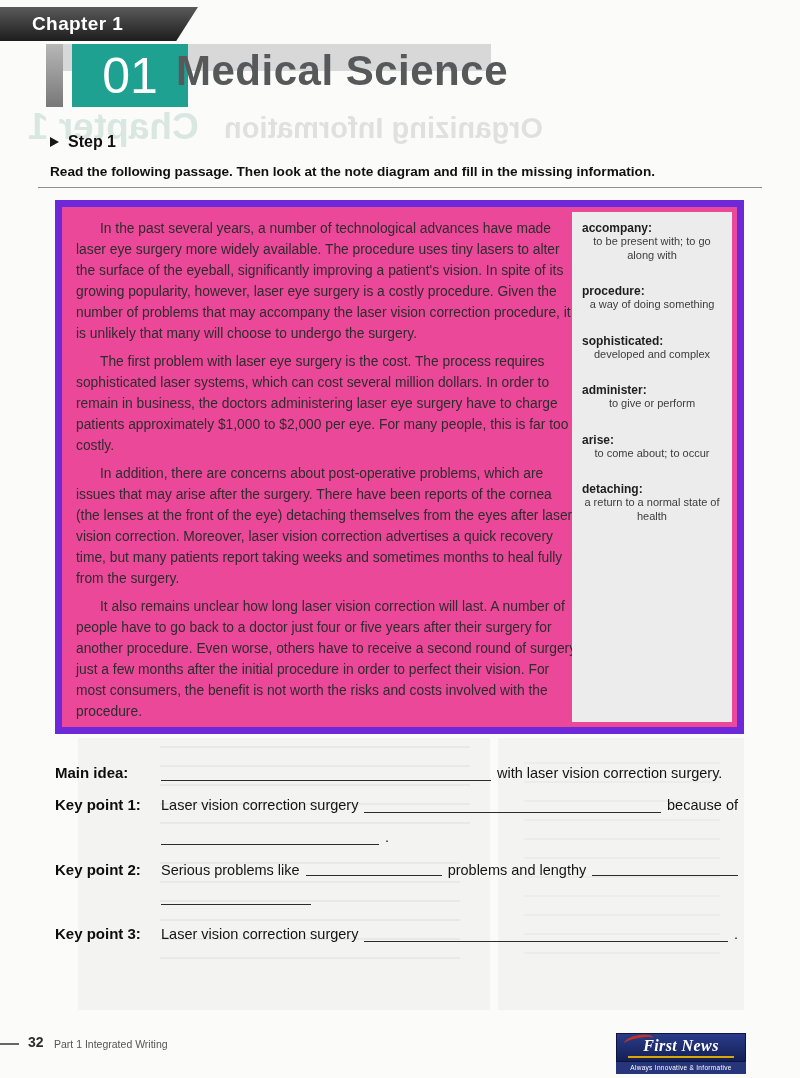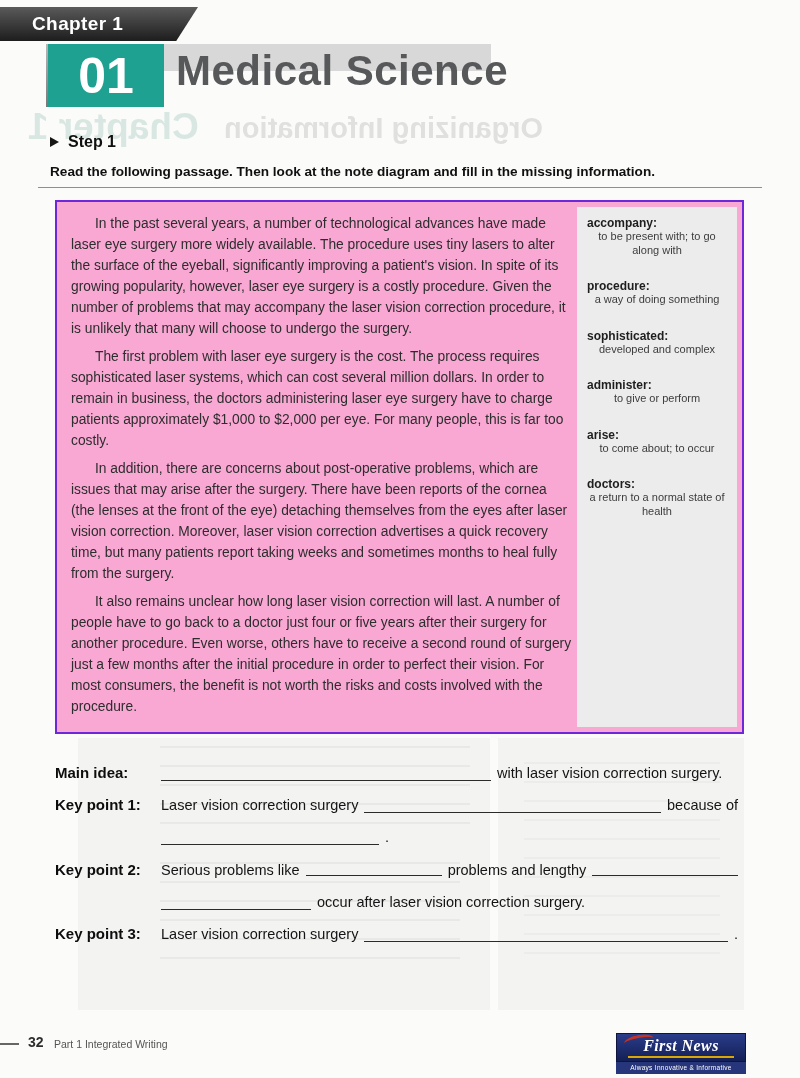--- a/index.html
+++ b/index.html
@@ -18,34 +18,34 @@
   .chapter-banner{
     position:absolute;left:0;top:7px;width:198px;height:34px;z-index:2;
     background:linear-gradient(180deg,#5a5a5a,#1d1d1d);
     clip-path:polygon(0 0,100% 0,89% 100%,0 100%);
     color:#fff;font-weight:bold;font-size:19px;line-height:34px;
     padding-left:32px;box-sizing:border-box;letter-spacing:.4px;
   }
   .gray-tab{position:absolute;left:46px;top:44px;width:17px;height:63px;z-index:2;
     background:linear-gradient(180deg,#b7b7b7,#787878);}
   .gray-band{position:absolute;left:63px;top:44px;width:428px;height:27px;background:#d8d8d9;z-index:1;}
-  .num-box{position:absolute;left:48px;top:44px;width:116px;height:63px;z-index:2;
-    background:#1ea violet;background:#1fa191;color:#fff;font-size:50px;font-weight:bold;
+  .num-box{position:absolute;left:72px;top:44px;width:116px;height:63px;z-index:2;
+    background:#1ea violet;background:#1fa191;color:#fff;font-size:50px;font-weight:normal;
     text-align:center;line-height:64px;}
   .unit-title{position:absolute;left:176px;top:47px;z-index:2;
     font-size:42px;font-weight:bold;color:#57585a;letter-spacing:.5px;}
   
   .step-row{position:absolute;left:50px;top:133px;z-index:2;font-size:16px;font-weight:bold;color:#101010;}
   .tri{display:inline-block;width:0;height:0;border-left:9px solid #161616;
     border-top:5.5px solid transparent;border-bottom:5.5px solid transparent;margin-right:9px;}
   .instruction{position:absolute;left:50px;top:164px;z-index:2;font-size:13.6px;font-weight:bold;color:#101010;}
   .rule{position:absolute;left:38px;right:38px;top:187px;height:1px;background:#8f8f8f;z-index:2;}
   
   .passage-box{position:absolute;left:55px;top:200px;width:689px;height:534px;z-index:2;
-    border:2px solid #6d28d9;background:#f9a8d4;box-sizing:border-box;}
+    border:7px solid #6d28d9;background:#ec4899;box-sizing:border-box;}
   .passage-text{position:absolute;left:14px;top:11px;width:503px;
     font-size:13.8px;line-height:21px;color:#2d2d2d;}
   .passage-text p{margin:0 0 7px;text-indent:24px;}
   .glossary{position:absolute;top:5px;right:5px;bottom:5px;width:160px;
     background:#ececec;padding:9px 10px;box-sizing:border-box;}
   .gl-term{font-weight:bold;font-size:12px;color:#1e1e1e;line-height:14px;margin-top:22px;}
   .gl-item:first-child .gl-term{margin-top:0;}
   .gl-def{font-size:11px;line-height:13.5px;color:#3c3c3c;text-align:center;}
   
   .ex-row{position:absolute;left:55px;right:62px;z-index:2;display:flex;align-items:flex-end;
@@ -113,21 +113,21 @@
     </div>
     <div class="gl-item">
       <div class="gl-term">administer:</div>
       <div class="gl-def">to give or perform</div>
     </div>
     <div class="gl-item">
       <div class="gl-term">arise:</div>
       <div class="gl-def">to come about; to occur</div>
     </div>
     <div class="gl-item">
-      <div class="gl-term">doctors:</div>
+      <div class="gl-term">detaching:</div>
       <div class="gl-def">a return to a normal state of health</div>
     </div>
   </div>
 </div>
 
 <div class="ex-row" style="top:763px;">
   <span class="ex-label">Main idea:</span>
   <span class="blank" style="width:330px;"></span>
   <span>with laser vision correction surgery.</span>
 </div>
@@ -145,21 +145,20 @@
 
 <div class="ex-row" style="top:860px;align-items:center;">
   <span class="ex-label">Key point 2:</span>
   <span>Serious problems like</span>
   <span class="blank" style="width:136px;"></span>
   <span>problems and lengthy</span>
   <span class="blank blank-flex"></span>
 </div>
 <div class="ex-row indent" style="top:892px;">
   <span class="blank" style="width:150px;"></span>
-  <span>occur after laser vision correction surgery.</span>
 </div>
 
 <div class="ex-row" style="top:924px;">
   <span class="ex-label">Key point 3:</span>
   <span>Laser vision correction surgery</span>
   <span class="blank blank-flex"></span>
   <span>.</span>
 </div>
 
 <div class="trim-mark"></div>

